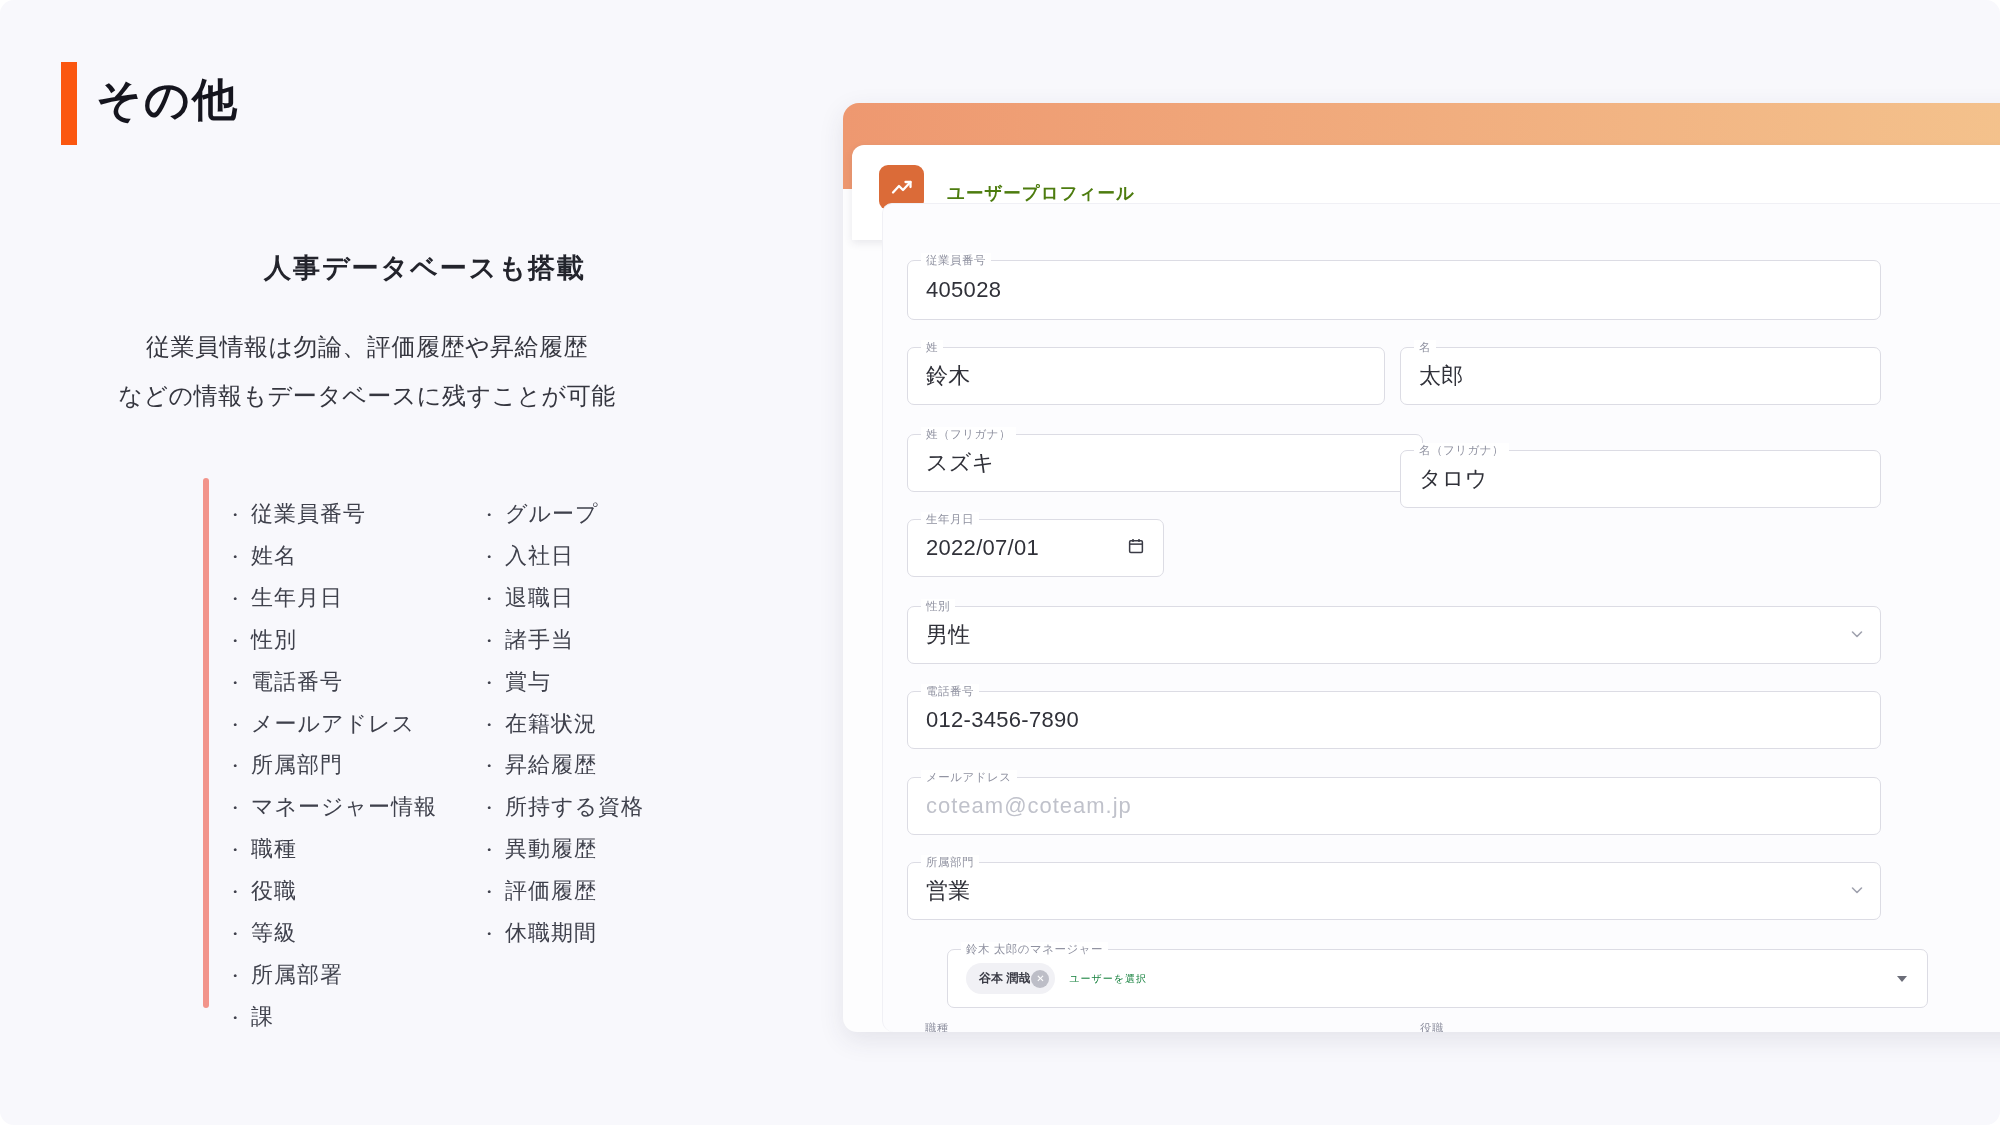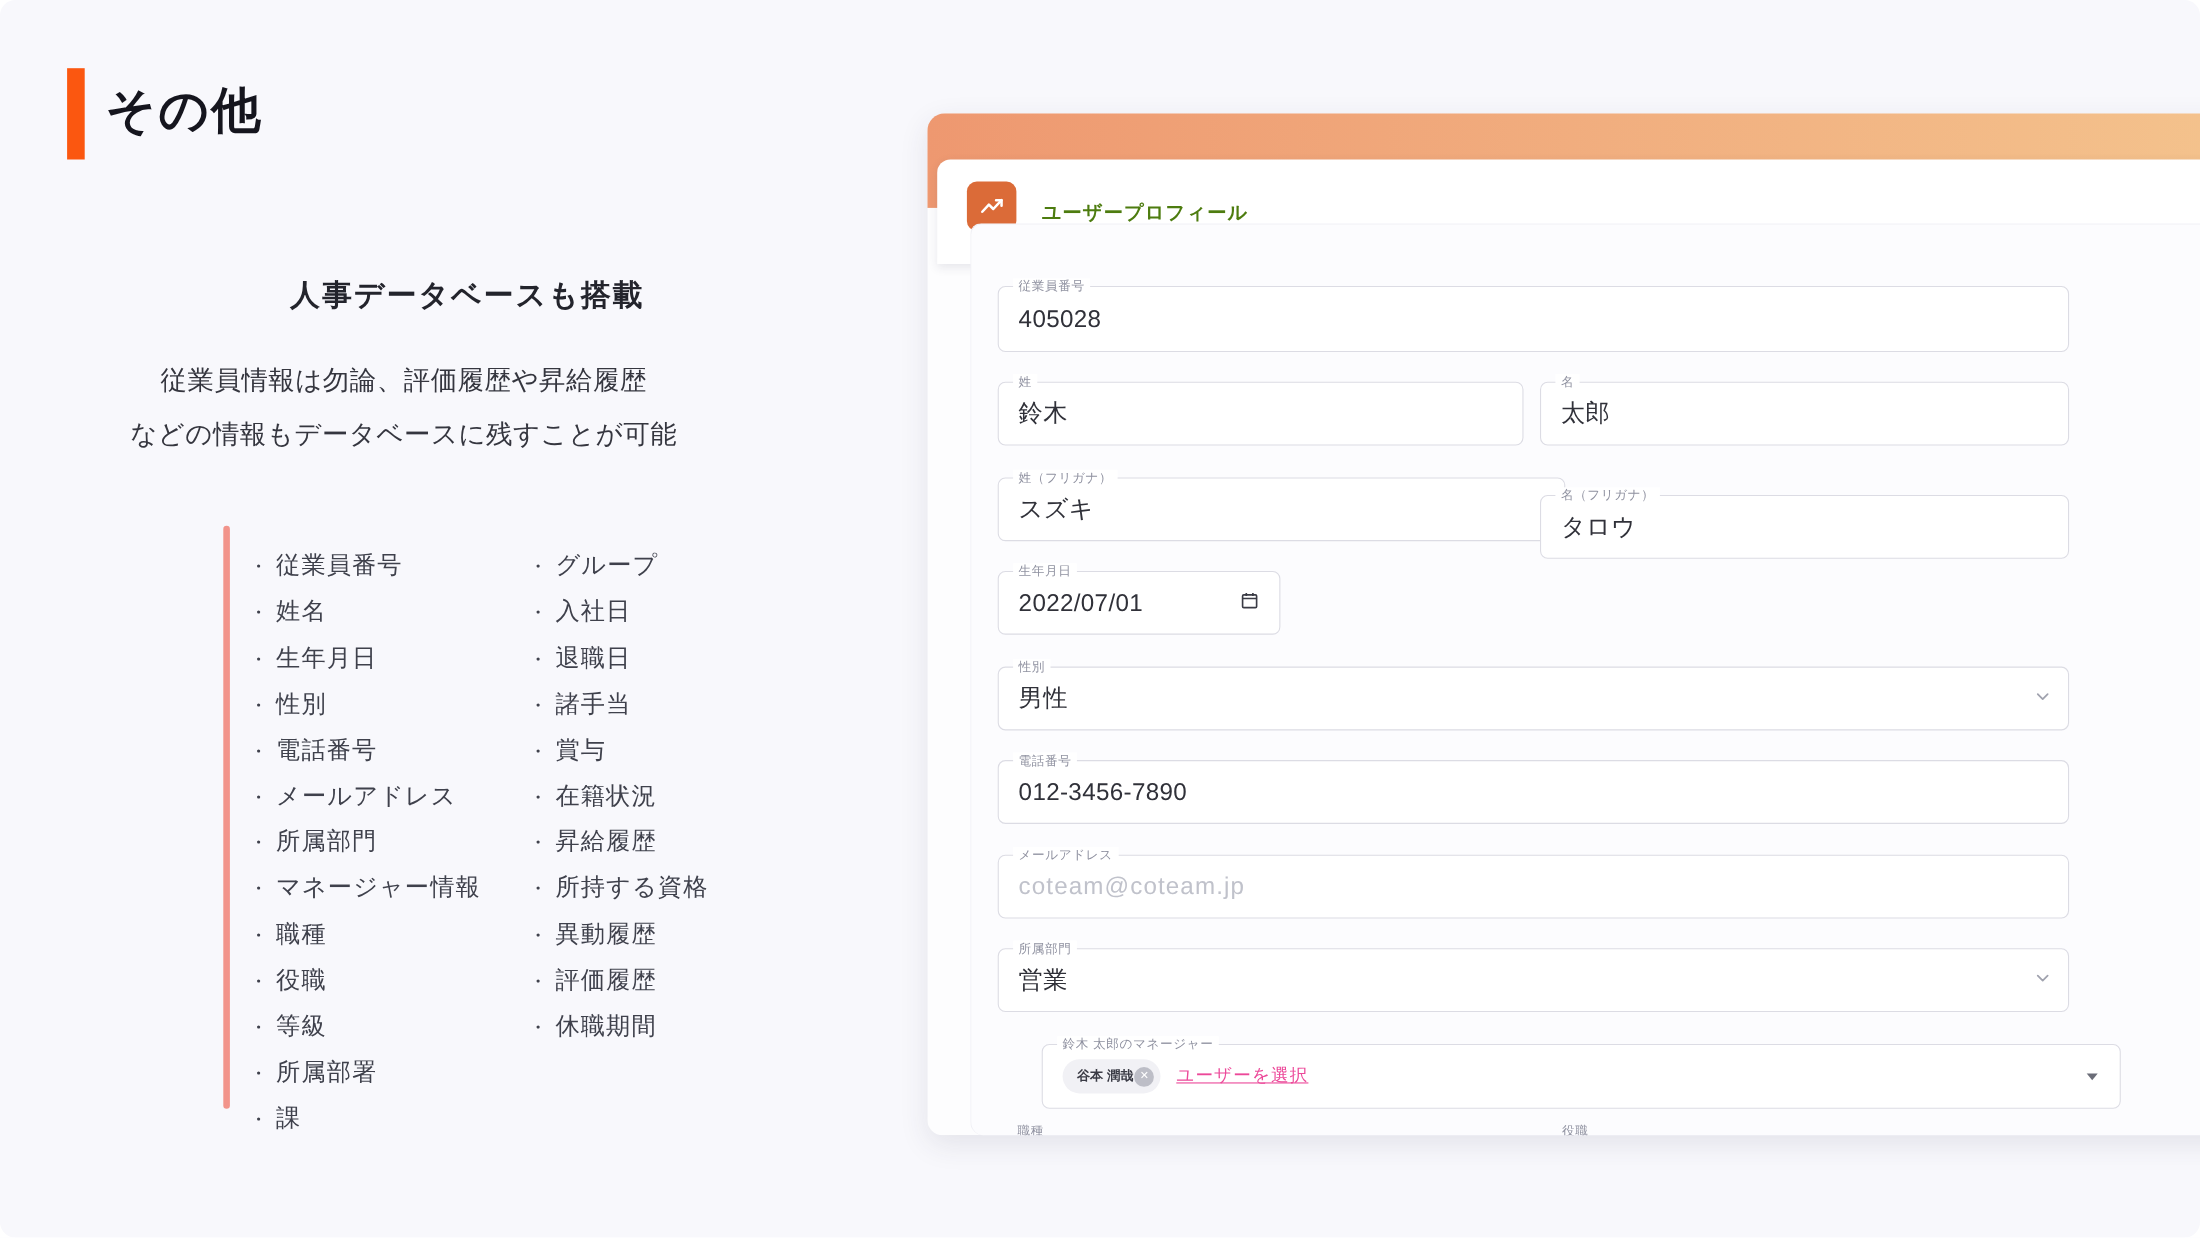--- a/index.html
+++ b/index.html
@@ -49,21 +49,21 @@
   .f8{left:907px;top:862px;width:974px;height:58px;}
   .f9{left:907px;top:949px;width:981px;height:59px;gap:14px;margin-left:40px;}
 
   .chevron{position:absolute;right:16px;top:50%;transform:translateY(-50%);}
   .caret{position:absolute;right:20px;top:50%;transform:translateY(-50%);
     width:0;height:0;border-left:5px solid transparent;border-right:5px solid transparent;border-top:6px solid #6B6D78;}
   .chip{display:flex;align-items:center;gap:1px;height:31px;background:#F1F1F5;border-radius:16px;
     padding:0 6px 0 13px;font-size:12px;font-weight:700;color:#3A3B45;white-space:nowrap;}
   .chip-x{width:18px;height:18px;border-radius:50%;background:#BDBEC7;color:#fff;font-size:10px;
     display:flex;align-items:center;justify-content:center;cursor:pointer;}
-  .placeholder{font-size:16px;color:#ec4899;letter-spacing:1px;text-decoration:underline;}
+  .placeholder{font-size:10px;color:#15803d;letter-spacing:1px;}
 
   .stub-clip{position:absolute;left:907px;top:1021px;width:700px;height:11px;overflow:hidden;}
   .stub{position:absolute;top:0;font-size:11.5px;color:#8F91A0;letter-spacing:0.5px;}
   .stub.s1{left:18px;} .stub.s2{left:513px;}
 </style>
 </head>
 <body>
 
 <div class="slide">
 

